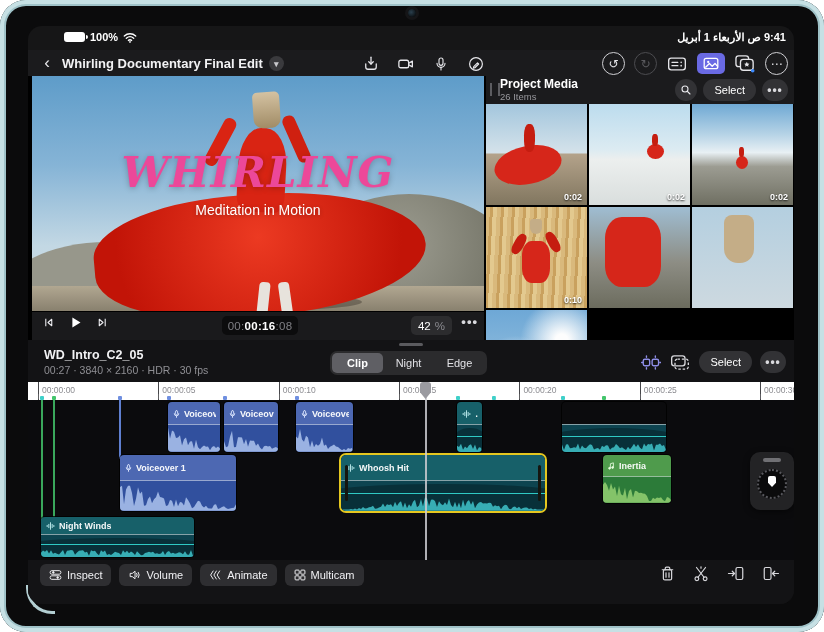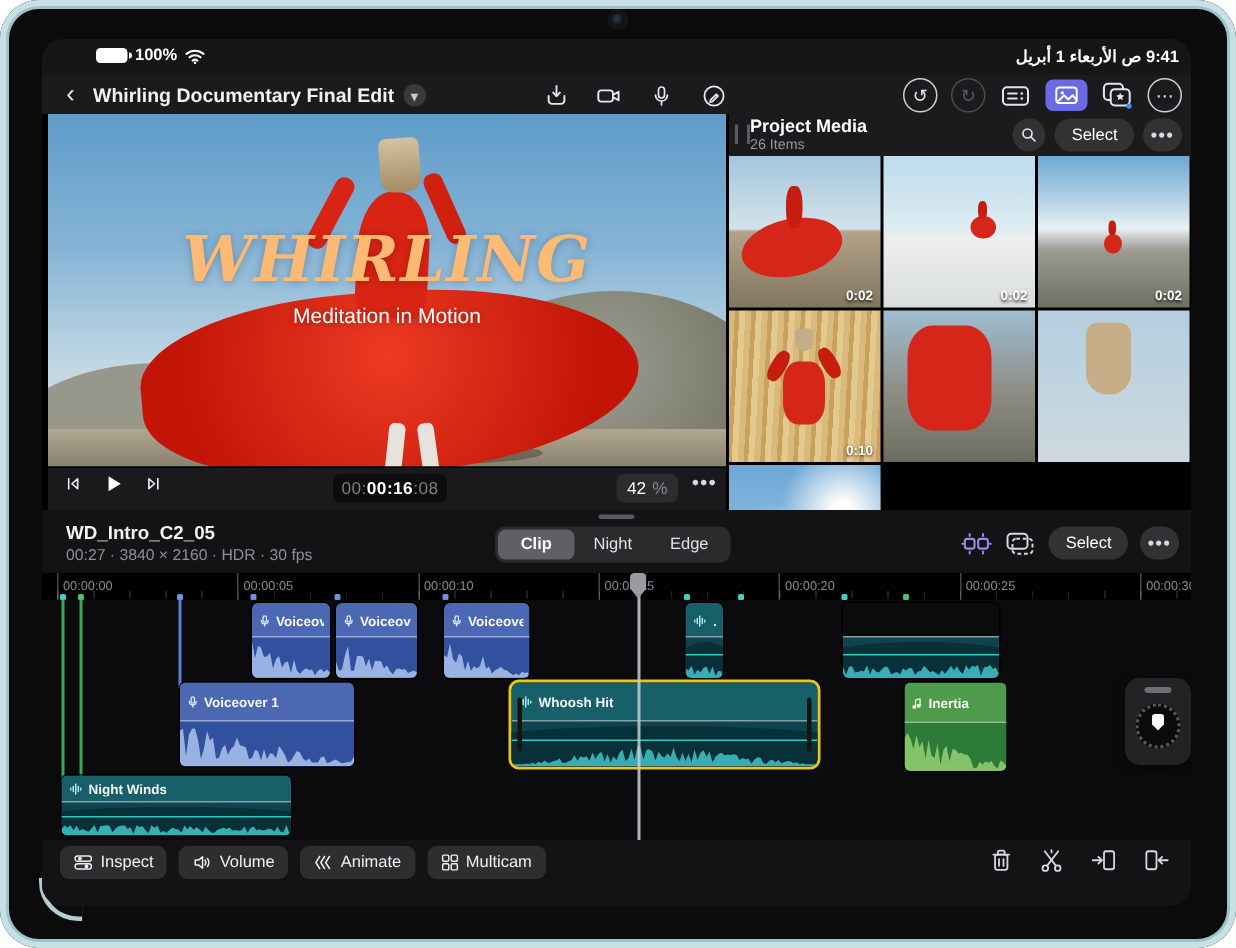--- a/index.html
+++ b/index.html
@@ -44,21 +44,21 @@
   .fig-shadow{position:absolute;left:150px;bottom:2px;width:180px;height:16px;border-radius:50%;background:rgba(40,35,30,.35);}
   .skirt{position:absolute;left:62px;top:118px;width:332px;height:122px;border-radius:48% 60% 55% 50%;
     background:radial-gradient(circle at 50% 35%,#ec3a22,#c21407 78%);transform:rotate(-5deg);}
   .torso{position:absolute;left:206px;top:52px;width:48px;height:84px;border-radius:45% 45% 20% 20%;background:#d92413;transform:rotate(3deg);}
   .arm1{position:absolute;left:182px;top:40px;width:13px;height:52px;border-radius:6px;background:#d92413;transform:rotate(28deg);}
   .arm2{position:absolute;left:258px;top:38px;width:13px;height:50px;border-radius:6px;background:#cf2010;transform:rotate(-24deg);}
   .hat{position:absolute;left:221px;top:16px;width:27px;height:36px;border-radius:5px 5px 9px 9px;
     background:linear-gradient(180deg,#d4c2a2,#a18c66);transform:rotate(-4deg);}
   .leg1,.leg2{position:absolute;width:11px;height:34px;background:#e7e3dc;border-radius:4px;top:206px;}
   .leg1{left:226px;transform:rotate(6deg);} .leg2{left:248px;transform:rotate(-8deg);}
-  .vtitle{position:absolute;left:0;top:72px;width:100%;text-align:center;color:#fdba74;
+  .vtitle{position:absolute;left:0;top:72px;width:100%;text-align:center;color:#ec4899;
     font-family:"DejaVu Serif",serif;font-style:italic;font-weight:700;font-size:42px;letter-spacing:1px;
     text-shadow:0 1px 6px rgba(0,0,0,.25);}
   .vsub{position:absolute;left:0;top:126px;width:100%;text-align:center;color:#fff;font-size:14px;text-shadow:0 1px 4px rgba(0,0,0,.3);}
   .viewer-controls{position:absolute;left:0;bottom:0;width:452px;height:28px;background:#1a1a1c;border-top:1px solid #000;}
   .transport{position:absolute;left:10px;top:3px;display:flex;gap:13px;align-items:center;color:#ececf0;}
   .tcode{position:absolute;left:190px;top:4px;width:76px;height:19px;background:#0c0c0d;border-radius:5px;
     display:flex;align-items:center;justify-content:center;font-size:11.5px;letter-spacing:.3px;color:#7f7f84;}
   .tcode b{color:#fff;font-weight:700;}
   .zoom-pill{position:absolute;right:32px;top:4px;height:19px;padding:0 7px;background:#2c2c2e;border-radius:5px;
     display:flex;align-items:center;gap:4px;font-size:11.5px;color:#fff;}
@@ -95,21 +95,21 @@
   
   .tl-panel{position:absolute;left:0;top:314px;width:766px;height:264px;background:#131315;}
   .tl-grab{position:absolute;left:371px;top:3px;width:24px;height:3px;border-radius:2px;background:#5a5a5e;}
   .tl-header{position:absolute;left:0;top:4px;width:100%;height:38px;}
   .tl-name{position:absolute;left:16px;top:4px;color:#f2f2f4;font-size:12.5px;font-weight:700;}
   .tl-meta{position:absolute;left:16px;top:20px;color:#8f8f94;font-size:10.5px;}
   .seg{position:absolute;left:302px;top:7px;height:24px;background:#2b2b2d;border-radius:7px;display:flex;align-items:center;padding:2px;box-sizing:border-box;}
   .seg span{width:51px;text-align:center;font-size:11px;color:#e2e2e6;line-height:20px;border-radius:5px;}
   .seg span.sel{background:#5f5f64;color:#fff;font-weight:700;}
   .tlh-right{position:absolute;right:8px;top:7px;display:flex;gap:8px;align-items:center;}
-  .ruler{position:absolute;left:0;top:42px;width:100%;height:18px;background:#000000;border-bottom:6px solid #84cc16;}
+  .ruler{position:absolute;left:0;top:42px;width:100%;height:18px;background:#ffffff;border-bottom:6px solid #84cc16;}
   .ruler::after{content:"";position:absolute;left:10px;right:0;bottom:1px;height:5px;
     background:repeating-linear-gradient(90deg,rgba(255,255,255,.13) 0 1px,transparent 1px 24.07px);}
   .ruler .tick{position:absolute;top:3px;color:#8b8b90;font-size:8.5px;white-space:nowrap;padding-left:4px;}
   .ruler .tick::before{content:"";position:absolute;left:0;top:-3px;bottom:-10px;width:1px;background:#46464a;}
   .rdot{position:absolute;bottom:0;width:4px;height:4px;border-radius:1px;}
   .tracks{position:absolute;left:0;top:60px;width:100%;height:160px;background:#0b0b0d;overflow:hidden;}
   .conn{position:absolute;top:0;width:2px;}
   .clip{position:absolute;border-radius:4px;overflow:hidden;box-shadow:0 0 0 1px rgba(0,0,0,.8);}
   .clip .head{position:absolute;left:0;top:0;right:0;height:46%;display:flex;align-items:center;gap:3px;padding:0 4px;box-sizing:border-box;}
   .clip .cname{font-size:9px;font-weight:700;color:rgba(255,255,255,.95);white-space:nowrap;overflow:hidden;}
@@ -511,21 +511,21 @@
               <div class="hline"></div>
               <div style="position: absolute; left: 0px; right: 0px; bottom: 0px; height: 52%;">
                 <svg class="wv" preserveAspectRatio="none" viewBox="0 0 204 20" style="height: 100%; width: 100%;">
                   <polygon points="0,20 0,18.5 2,18.5 4,18.5 6,18.5 8,18.5 10,17.8 12,18.5 14,17.1 16,18.5 18,16.4 20,17.7 22,15.2 24,17.1 26,17.0 28,15.6 30,15.2 32,13.6 34,17.4 36,17.1 38,16.0 40,14.8 42,10.8 44,15.4 46,11.7 48,12.7 50,11.7 52,15.5 54,8.5 56,13.9 58,9.8 60,7.8 62,16.2 64,9.7 66,17.0 68,11.9 70,14.9 72,8.6 74,6.0 76,15.6 78,13.3 80,5.0 82,14.6 84,3.0 86,4.0 88,14.2 90,6.2 92,5.8 94,7.6 96,15.2 98,7.9 100,11.5 102,13.0 104,9.2 106,12.6 108,4.5 110,12.6 112,15.6 114,8.5 116,16.0 118,9.4 120,17.0 122,5.8 124,14.7 126,8.6 128,6.5 130,12.3 132,7.6 134,16.8 136,12.1 138,9.7 140,8.8 142,10.8 144,10.4 146,10.7 148,10.0 150,10.3 152,14.8 154,13.2 156,14.3 158,13.7 160,18.0 162,14.4 164,12.5 166,12.9 168,17.5 170,18.0 172,15.2 174,14.7 176,16.9 178,14.9 180,17.9 182,16.6 184,15.8 186,15.8 188,17.7 190,16.8 192,18.5 194,17.5 196,18.5 198,18.5 200,18.5 202,18.5 204,17.8 204,20" fill="#3cb8bf" opacity="0.92"></polygon>
                 </svg>
               </div>
             </div>
             <div class="handle l"></div>
             <div class="handle r"></div>
           </div>
-          <div class="clip green" style="left: 575px; top: 55px; width: 68px; height: 59px;">
+          <div class="clip green" style="left: 575px; top: 55px; width: 68px; height: 48px;">
             <div class="head">
               <span style="display: flex;">
                 <svg width="9" height="10" viewBox="0 0 24 24" fill="none" stroke="#eaffe2" stroke-width="2.2" stroke-linejoin="round">
                   <path d="M9 18V6l8-2.5V16"></path>
                   <circle cx="6.8" cy="18" r="2.4" fill="#eaffe2"></circle>
                   <circle cx="14.8" cy="16" r="2.4" fill="#eaffe2"></circle>
                 </svg>
               </span>
               <span class="cname">Inertia</span>
             </div>

